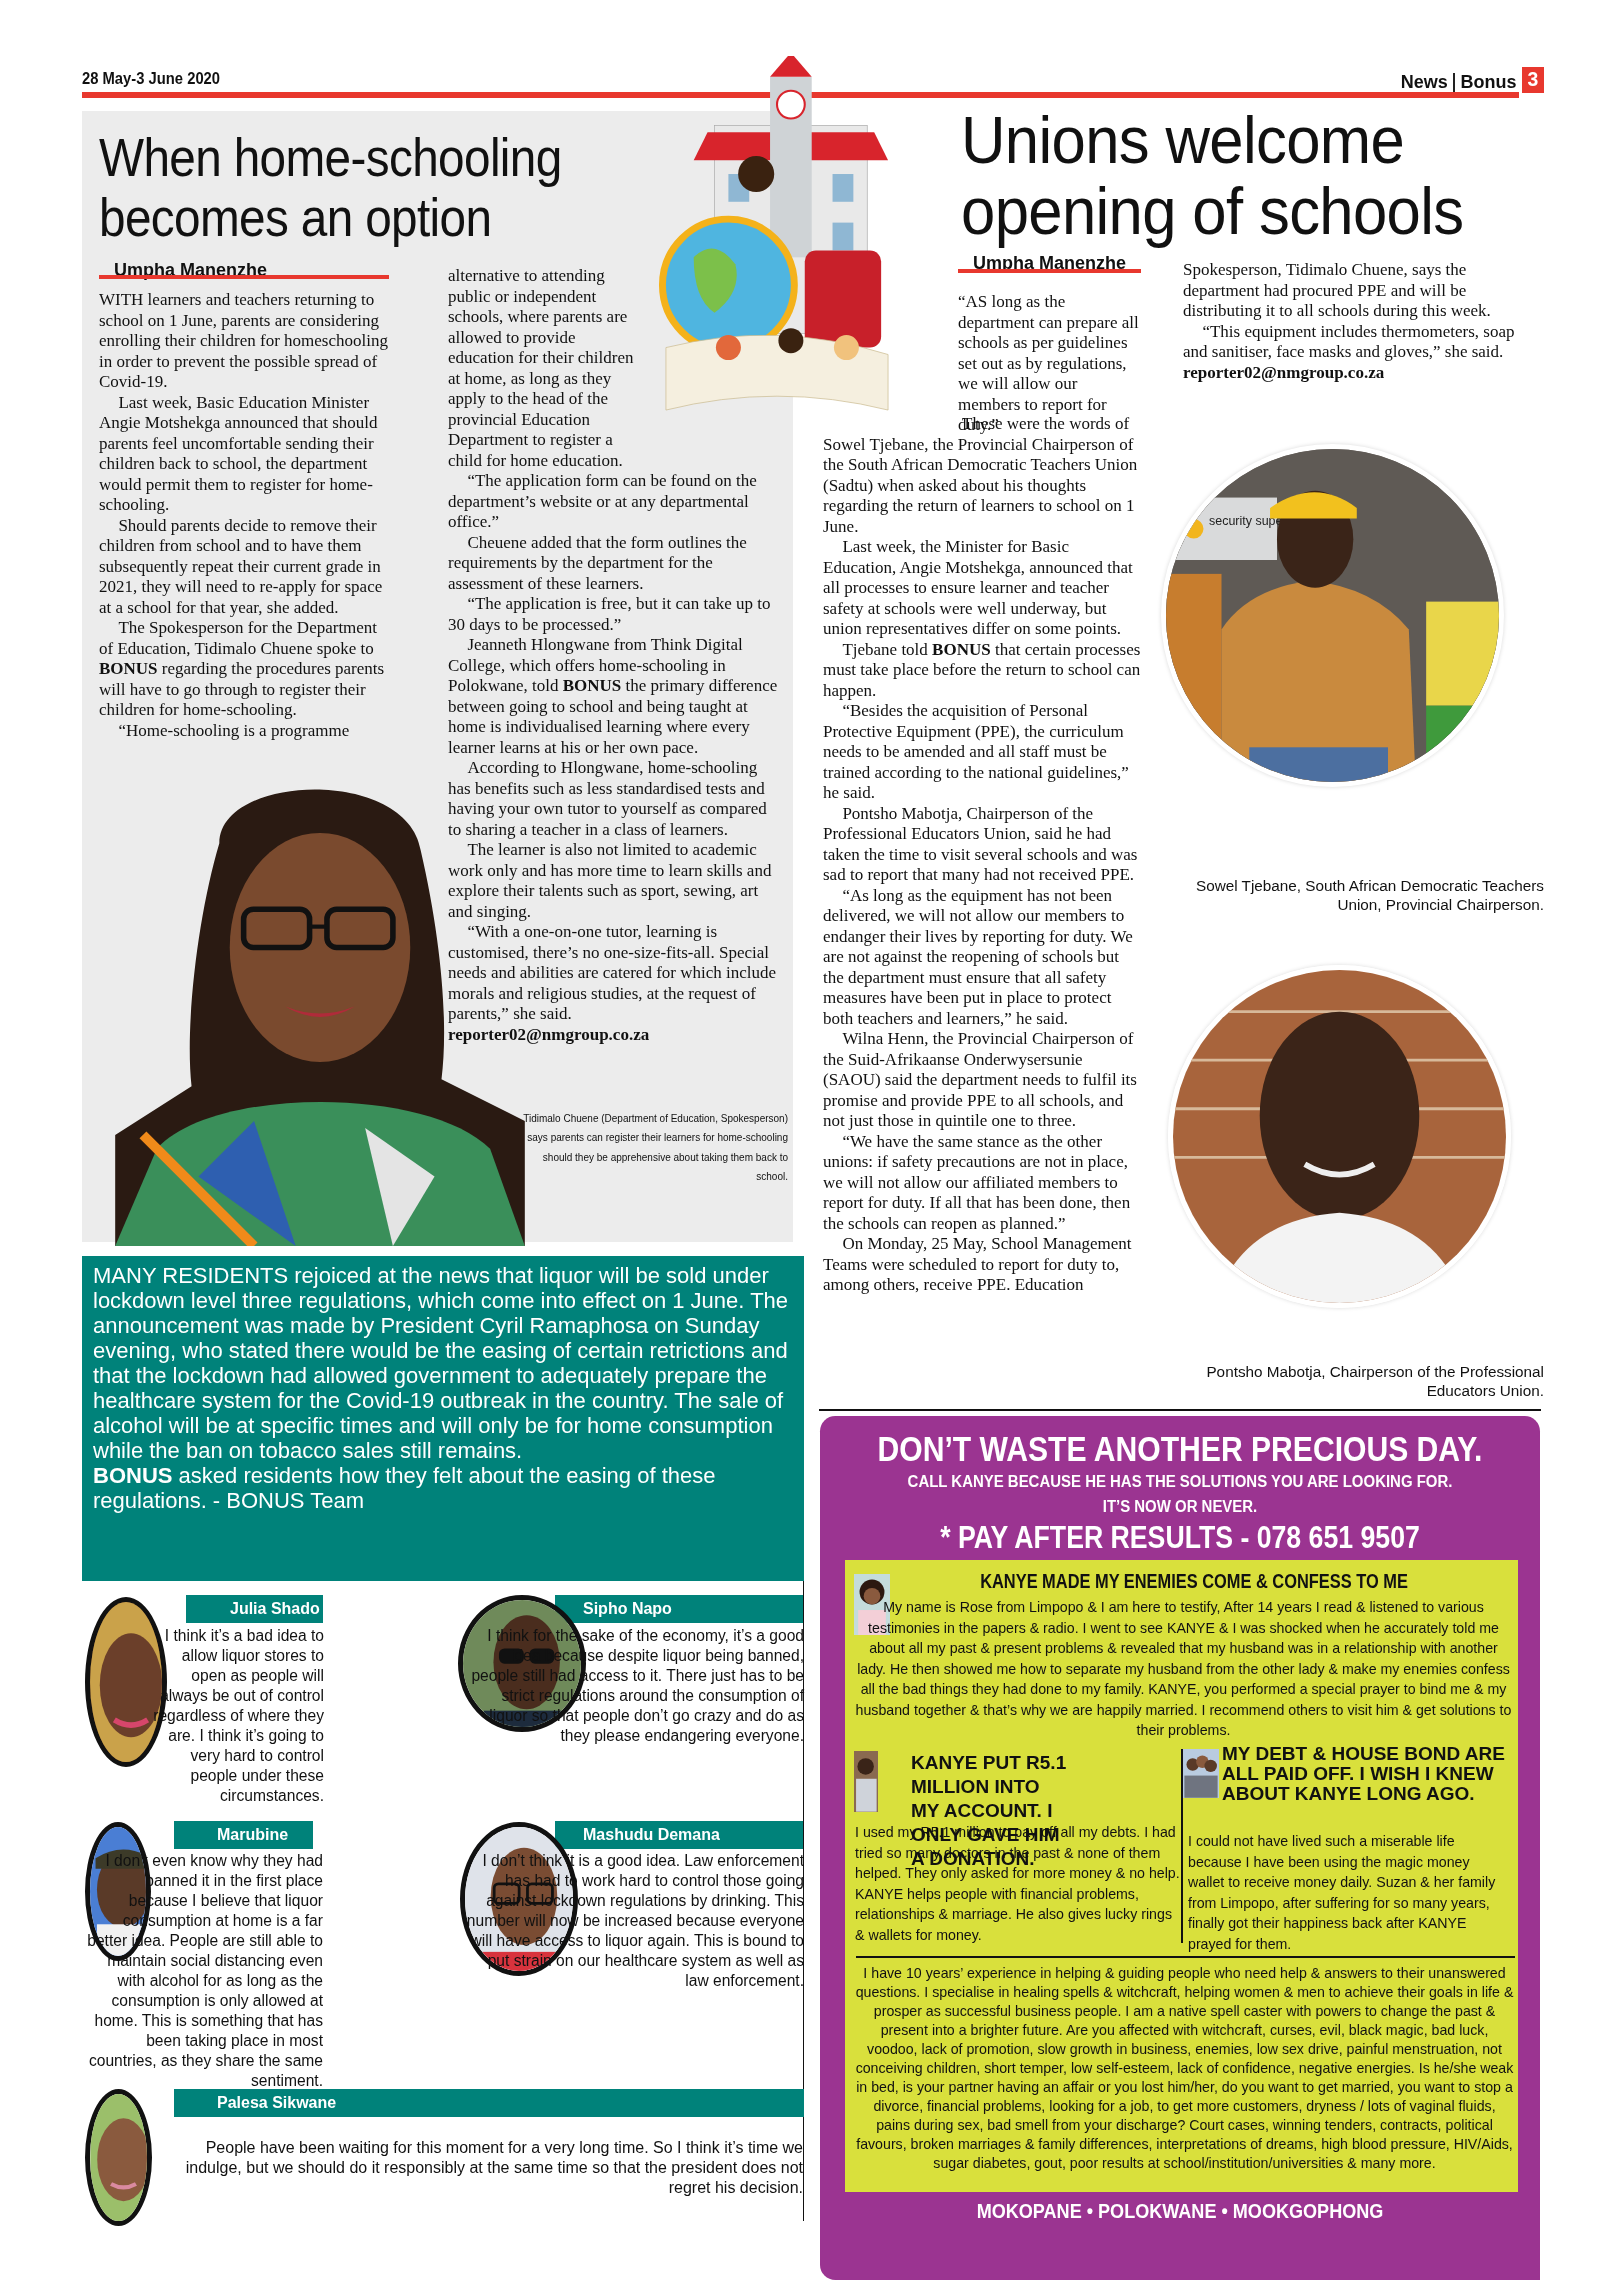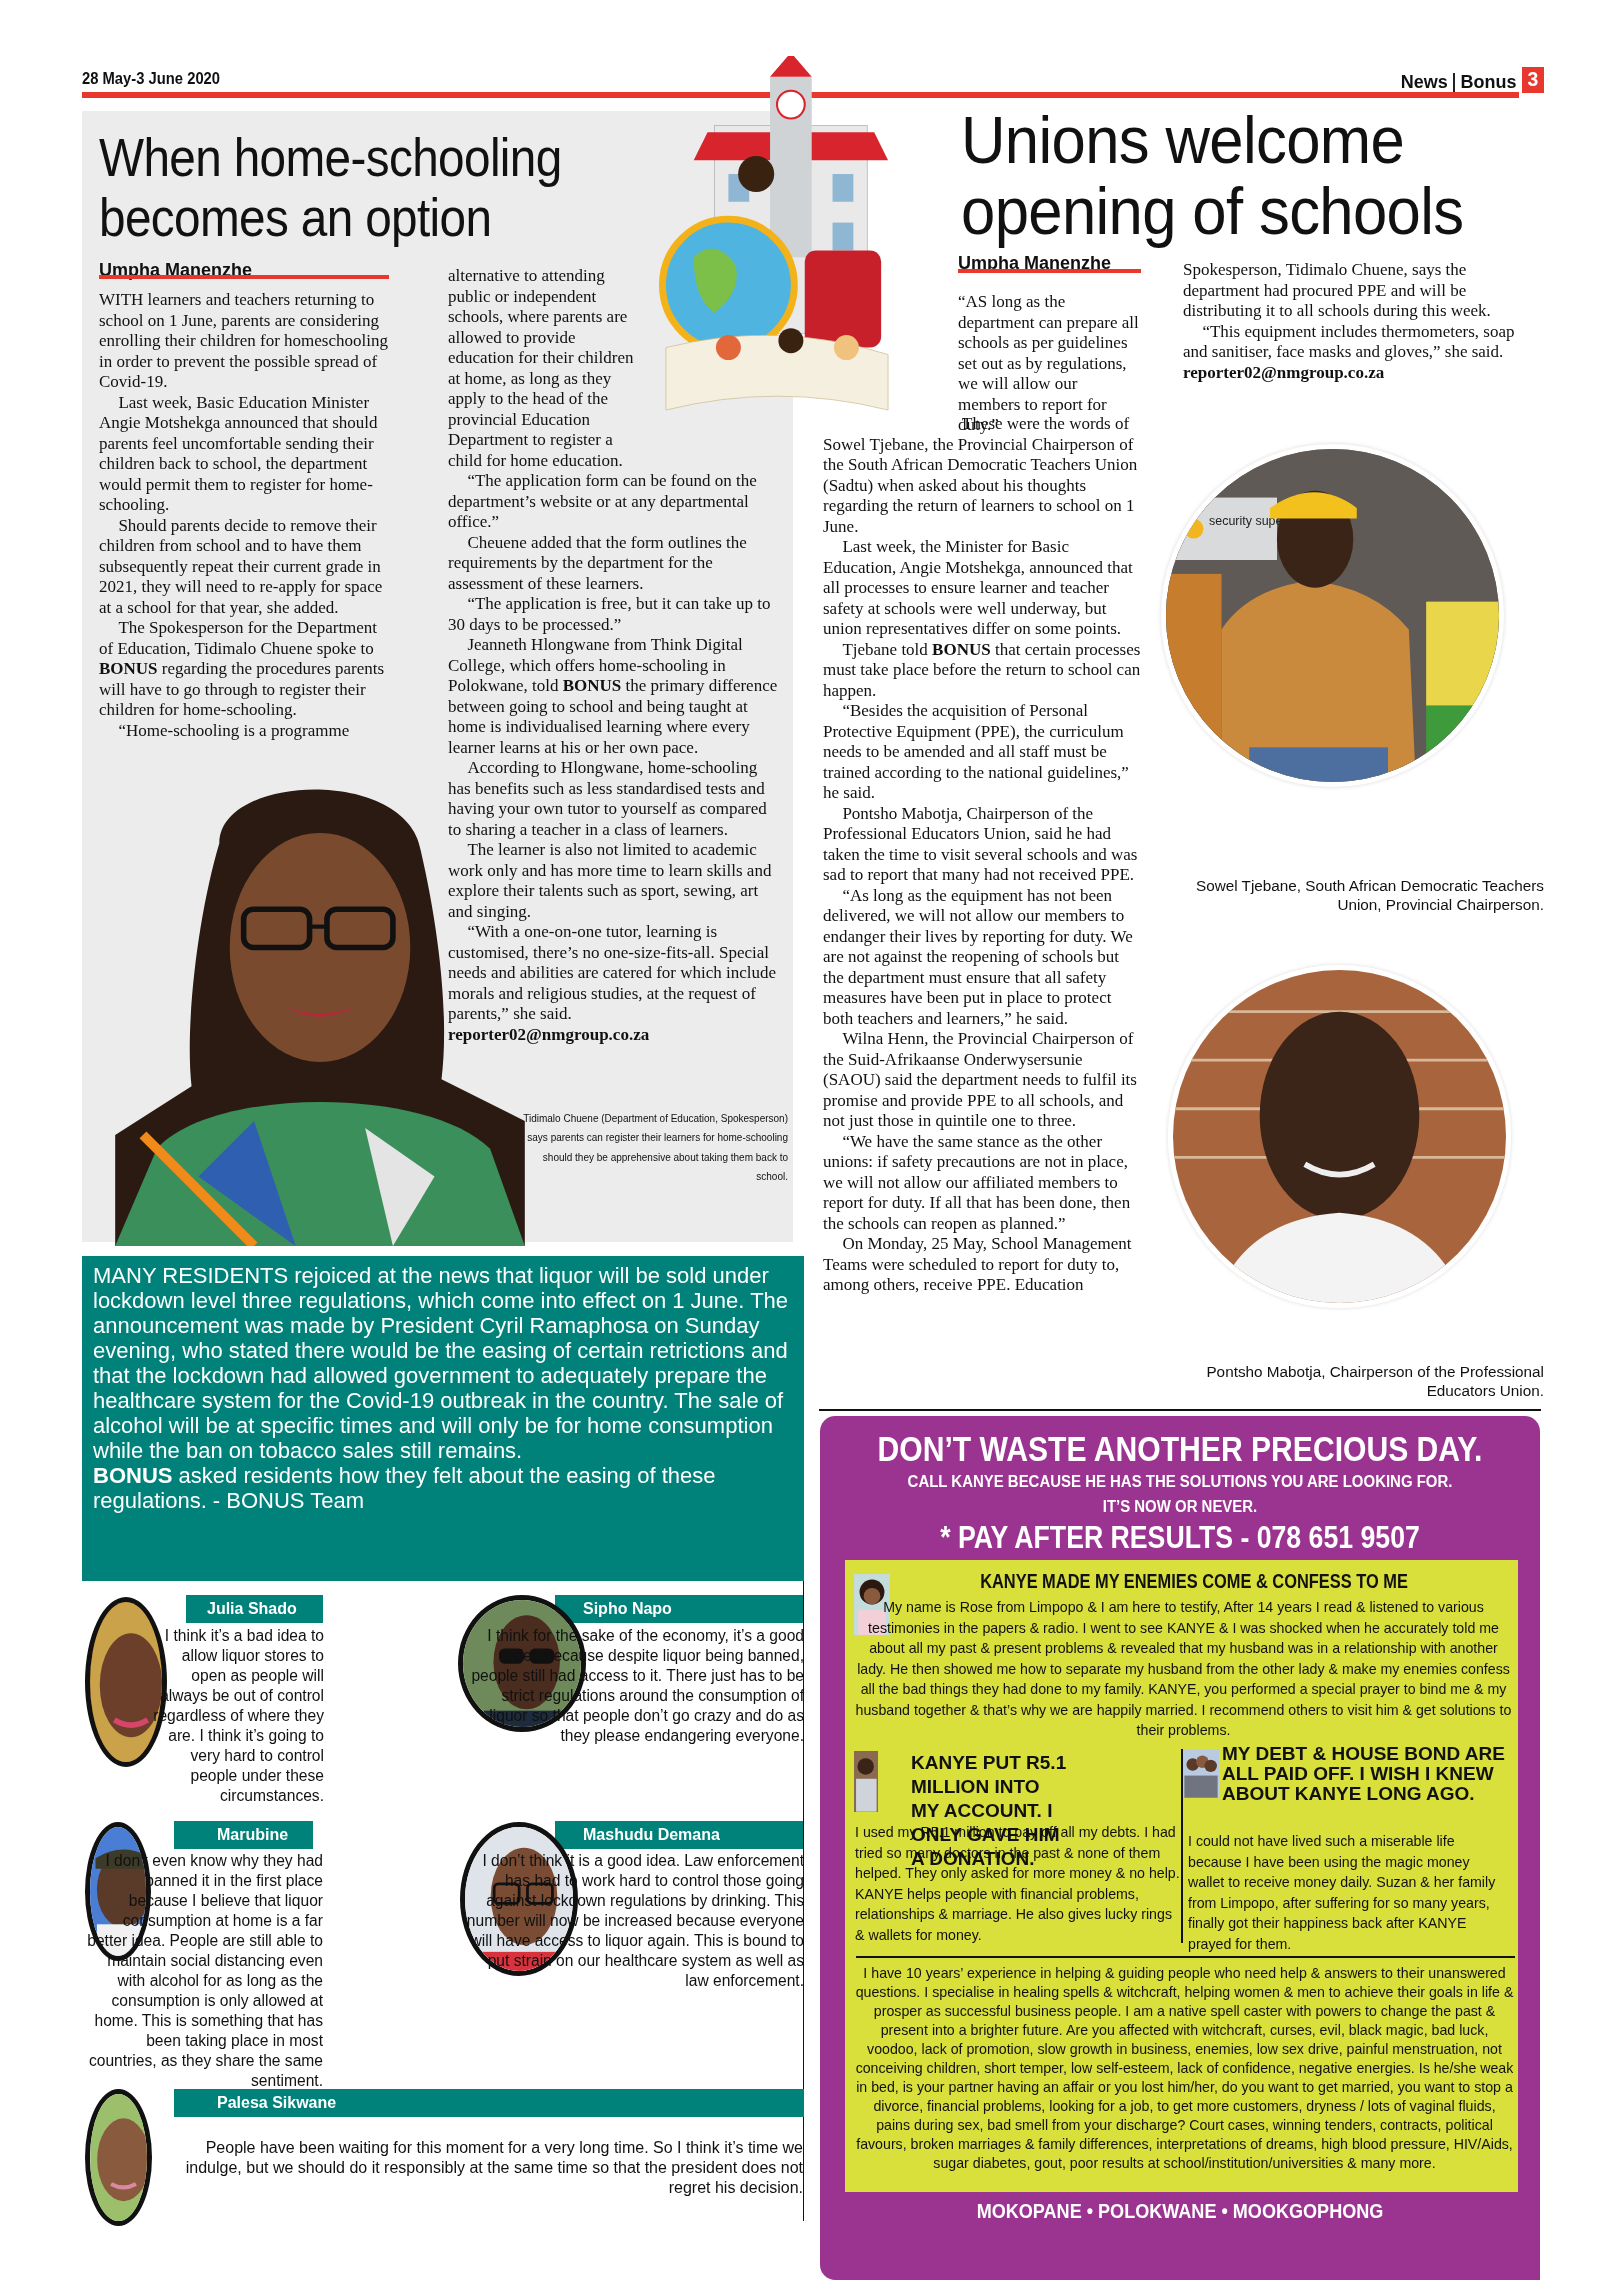--- a/index.html
+++ b/index.html
@@ -7,39 +7,39 @@
   .abs{position:absolute;}
   
   #hdr-date{left:82px;top:68px;font-size:17.4px;font-family:"Liberation Sans",sans-serif;font-weight:bold;transform:scaleX(.85);transform-origin:left;}
   #hdr-right{right:80px;top:67px;font-size:18px;font-family:"Liberation Sans",sans-serif;font-weight:bold;display:flex;align-items:flex-end;gap:5.6px;}
   #hdr-right .sep{width:1.4px;height:19.4px;background:#222;}
   #hdr-page{background:#e8382e;color:#fff;padding:1.4px 5.6px;font-size:19.4px;}
   #hdr-rule{left:82px;top:92px;width:1437px;height:6.2px;background:#e8382e;}
   
   #left-panel{left:82px;top:111px;width:711px;height:1131px;background:#ececec;}
   #home-title{left:99px;top:128px;width:590px;font-family:"Liberation Sans",sans-serif;font-size:53px;line-height:60px;transform:scaleX(.9);transform-origin:left;letter-spacing:-0.7px;}
-  .byline{font-family:"Liberation Sans",sans-serif;font-weight:bold;font-size:18px;}
+  .byline{font-family:"Liberation Sans",sans-serif;font-weight:bold;font-size:18px;margin-left:15px;}
   .byline-rule{height:4.2px;background:#e8382e;}
   .body-text{font-size:17px;line-height:20.5px;}
   .body-text p{margin:0;text-indent:19.4px;}
   .body-text p.noindent{text-indent:0;}
   .body-text b{font-weight:bold;}
   .email{font-weight:bold;}
   .caption{font-family:"Liberation Sans",sans-serif;font-size:10px;line-height:19.4px;text-align:right;}
   
   #illus{left:652px;top:56px;width:250px;height:361px;}
   
   .photo-circle{border-radius:50%;overflow:hidden;border:5.6px solid #fff;box-shadow:0 0 4.2px rgba(0,0,0,.15);}
   
   #unions-title{left:961px;top:104px;width:590px;font-family:"Liberation Sans",sans-serif;font-size:67px;line-height:71px;transform:scaleX(.92);transform-origin:left;letter-spacing:-0.7px;}
   
   #teal-box{left:82px;top:1256px;width:722px;height:325px;background:#00827a;color:#fff;box-sizing:border-box;padding:7px 11px;font-family:"Liberation Sans",sans-serif;font-size:22px;line-height:25px;}
   #teal-box b{font-weight:bold;}
   
-  .vox-head{background:#00827a;color:#fff;font-family:"Liberation Sans",sans-serif;font-weight:bold;font-size:16px;height:28px;line-height:28px;box-sizing:border-box;padding-left:21px;}
+  .vox-head{background:#00827a;color:#fff;font-family:"Liberation Sans",sans-serif;font-weight:bold;font-size:16px;height:28px;line-height:28px;box-sizing:border-box;padding-left:44px;}
   .vox-text{font-family:"Liberation Sans",sans-serif;font-size:15.6px;line-height:20px;text-align:right;}
   .vox-oval{border:5.6px solid #111;border-radius:50%;overflow:hidden;box-sizing:border-box;}
   
   #ad{left:820px;top:1416px;width:720px;height:864px;background:#9b3491;border-radius:15.3px 15.3px 0 15.3px;}
   .ad-white{color:#fff;font-family:"Liberation Sans",sans-serif;font-weight:bold;text-align:center;}
   #ad-inner{left:845px;top:1560px;width:673px;height:632px;background:#d9e03c;}
   .ad-dark{font-family:"Liberation Sans",sans-serif;color:#111;}
   .vrule{background:#111;}
 </style>
 </head>

